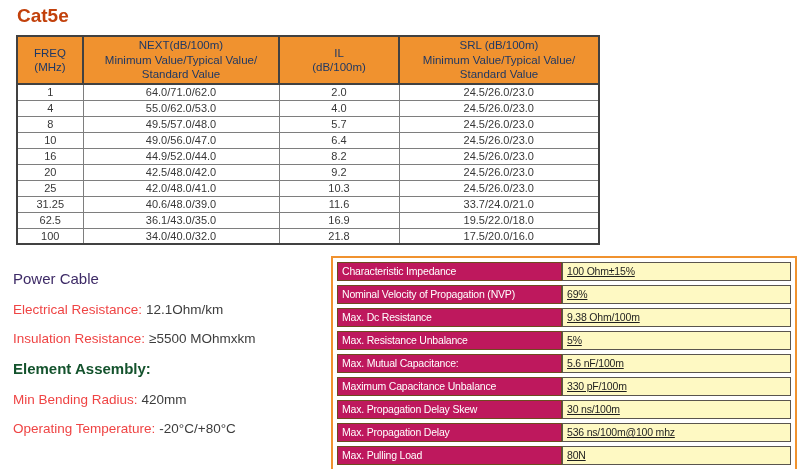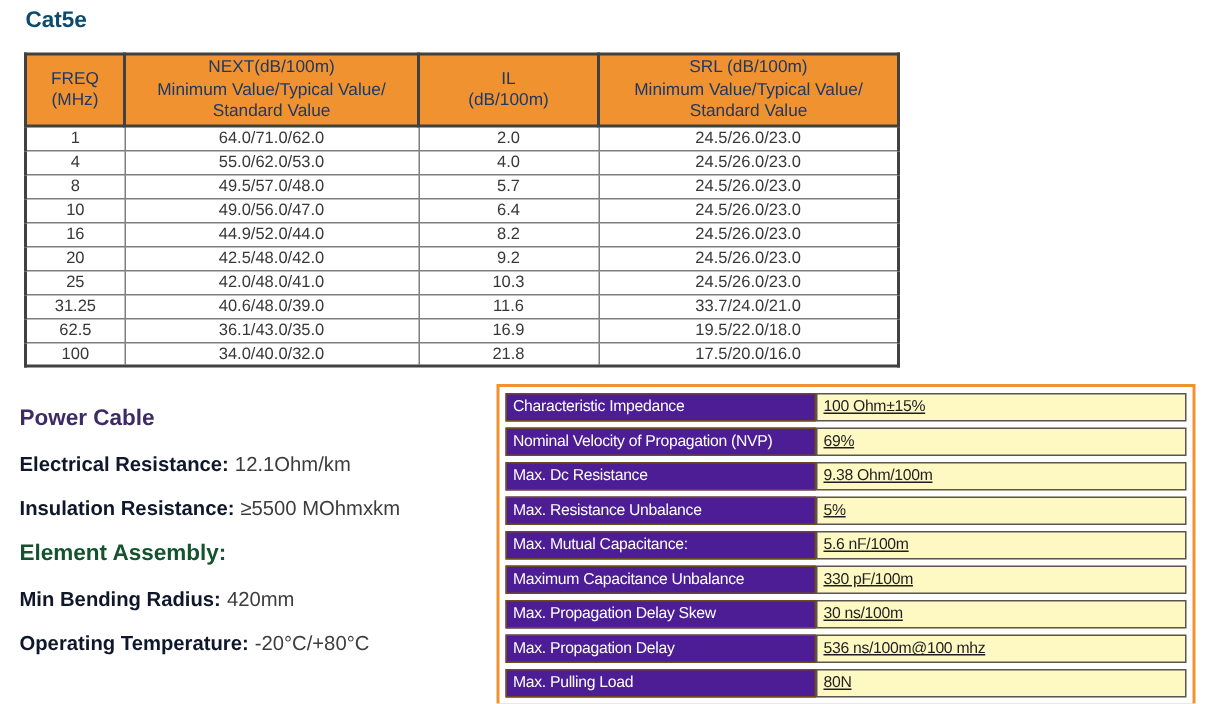--- a/index.html
+++ b/index.html
@@ -7,21 +7,21 @@
   body {
     position:relative;
     background:#ffffff;
     font-family:"Liberation Sans", sans-serif;
     overflow:hidden;
   }
 
   
   .page-title {
     position:absolute; left:17px; top:5px;
-    font-size:15px; font-weight:bold; color:#0c4a6e;
+    font-size:19px; font-weight:bold; color:#c2410c;
   }
 
   
   .perf-table {
     position:absolute; left:16px; top:35px;
     width:582px; table-layout:fixed;
     border-collapse:collapse;
     border:2px solid #fca5a5;
     padding-left:18px;
   }
@@ -42,28 +42,28 @@
     height:16px; padding:0 2px;
     background:#ffffff;
   }
   .perf-table tbody td:first-child { border-left:2px solid #414141; }
   .perf-table tbody td:last-child  { border-right:2px solid #414141; }
   .perf-table tbody tr:last-child td { border-bottom:2px solid #414141; }
 
   
   .left-block { position:absolute; left:13px; top:270px; width:330px; }
   .pc-heading {
-    font-size:15px; font-weight:bold; color:#3D2A66;
+    font-size:15px; font-weight:normal; color:#3D2A66;
     margin-bottom:15px;
   }
   .pc-line {
     font-size:13.5px; color:#3d3d3d;
     margin-bottom:14px; white-space:nowrap;
   }
-  .pc-line .lbl { font-weight:bold; color:#0f172a; margin-right:4px; }
+  .pc-line .lbl { font-weight:normal; color:#ef4444; margin-right:4px; }
   .pc-subheading {
     font-size:15px; font-weight:bold; color:#14532d;
     margin-bottom:15px;
   }
 
   
   .spec-wrap {
     position:absolute; left:331px; top:256px;
     width:466px;
     border:2px solid #F0922F;
@@ -75,22 +75,22 @@
     border-collapse:separate; border-spacing:0 4px;
   }
   .spec-table td {
     font-size:10.5px; line-height:13px;
     padding:2px 4px 2px 4px;
     vertical-align:middle;
     letter-spacing:-0.2px;
     white-space:nowrap; overflow:hidden;
   }
   .spec-table td.spec-label {
-    width:207px;
-    background:#4c1d95; color:#ffffff;
+    width:225px;
+    background:#be185d; color:#ffffff;
     border:1px solid #6e4a1f;
   }
   .spec-table td.spec-value {
     background:#fef9c3; color:#1f1f1f;
     border:1px solid #5a554e;
     text-decoration:underline;
   }
 </style>
 </head>
 <body>

